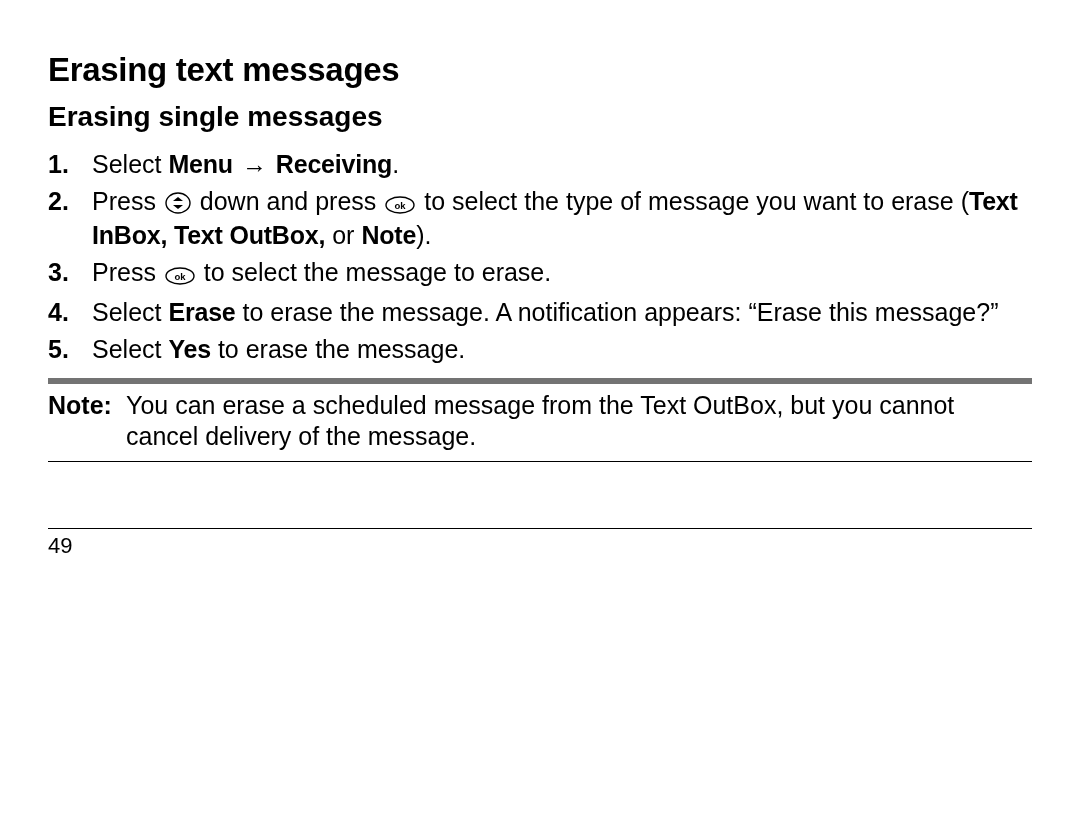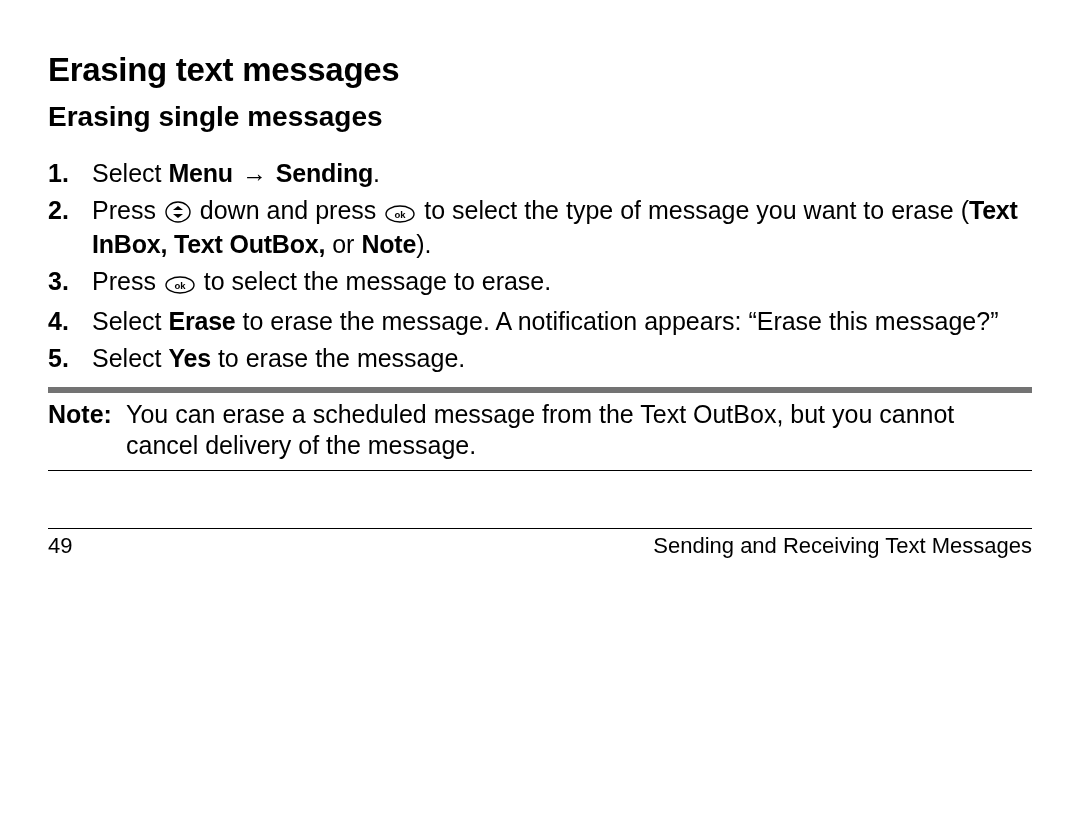--- a/index.html
+++ b/index.html
@@ -28,21 +28,21 @@
     margin: 0 0 10px 0;
     letter-spacing: -0.3px;
   }
   .intro {
     margin: 0 0 22px 0;
   }
   h2 {
     font-family: Arial, Helvetica, sans-serif;
     font-weight: 700;
     font-size: 28px;
-    margin: 0 0 24px 0;
+    margin: 0 0 15px 0;
   }
   ol {
     margin: 0;
     padding: 0;
     list-style: none;
   }
   ol > li {
     display: flex;
     align-items: flex-start;
     margin-bottom: 6px;
@@ -115,21 +115,21 @@
 
   <h2>Erasing single messages</h2>
 
   <ol>
 
     <li>
       <span class="num">1.</span>
       <span class="li-body">
         <span>Select </span><span class="bold condensed">Menu</span>
         <span class="bold arrow">→</span>
-        <span class="bold condensed">Sending</span><span>.</span>
+        <span class="bold condensed">Receiving</span><span>.</span>
       </span>
     </li>
 
     <li>
       <span class="num">2.</span>
       <span class="li-body">
         <span>Press </span><span class="icon"><svg width="26" height="22" viewBox="0 0 26 22">
               <ellipse cx="13" cy="11" rx="12" ry="10" fill="none" stroke="#000" stroke-width="1.4"></ellipse>
               <path d="M8 9 L13 5 L18 9 Z" fill="#000"></path>
               <path d="M8 13 L13 17 L18 13 Z" fill="#000"></path>
@@ -168,16 +168,15 @@
 
   <div class="note-wrap">
     <div class="row">
       <span class="note-label">Note:</span>
       <span class="note-body">You can erase a scheduled message from the Text OutBox, but you cannot cancel delivery of the message.</span>
     </div>
   </div>
 
   <div class="footer">
     <span>49</span>
-    <span>Sending and Receiving Text Messages</span>
   </div>
 
 </div>
 
 </body></html>

